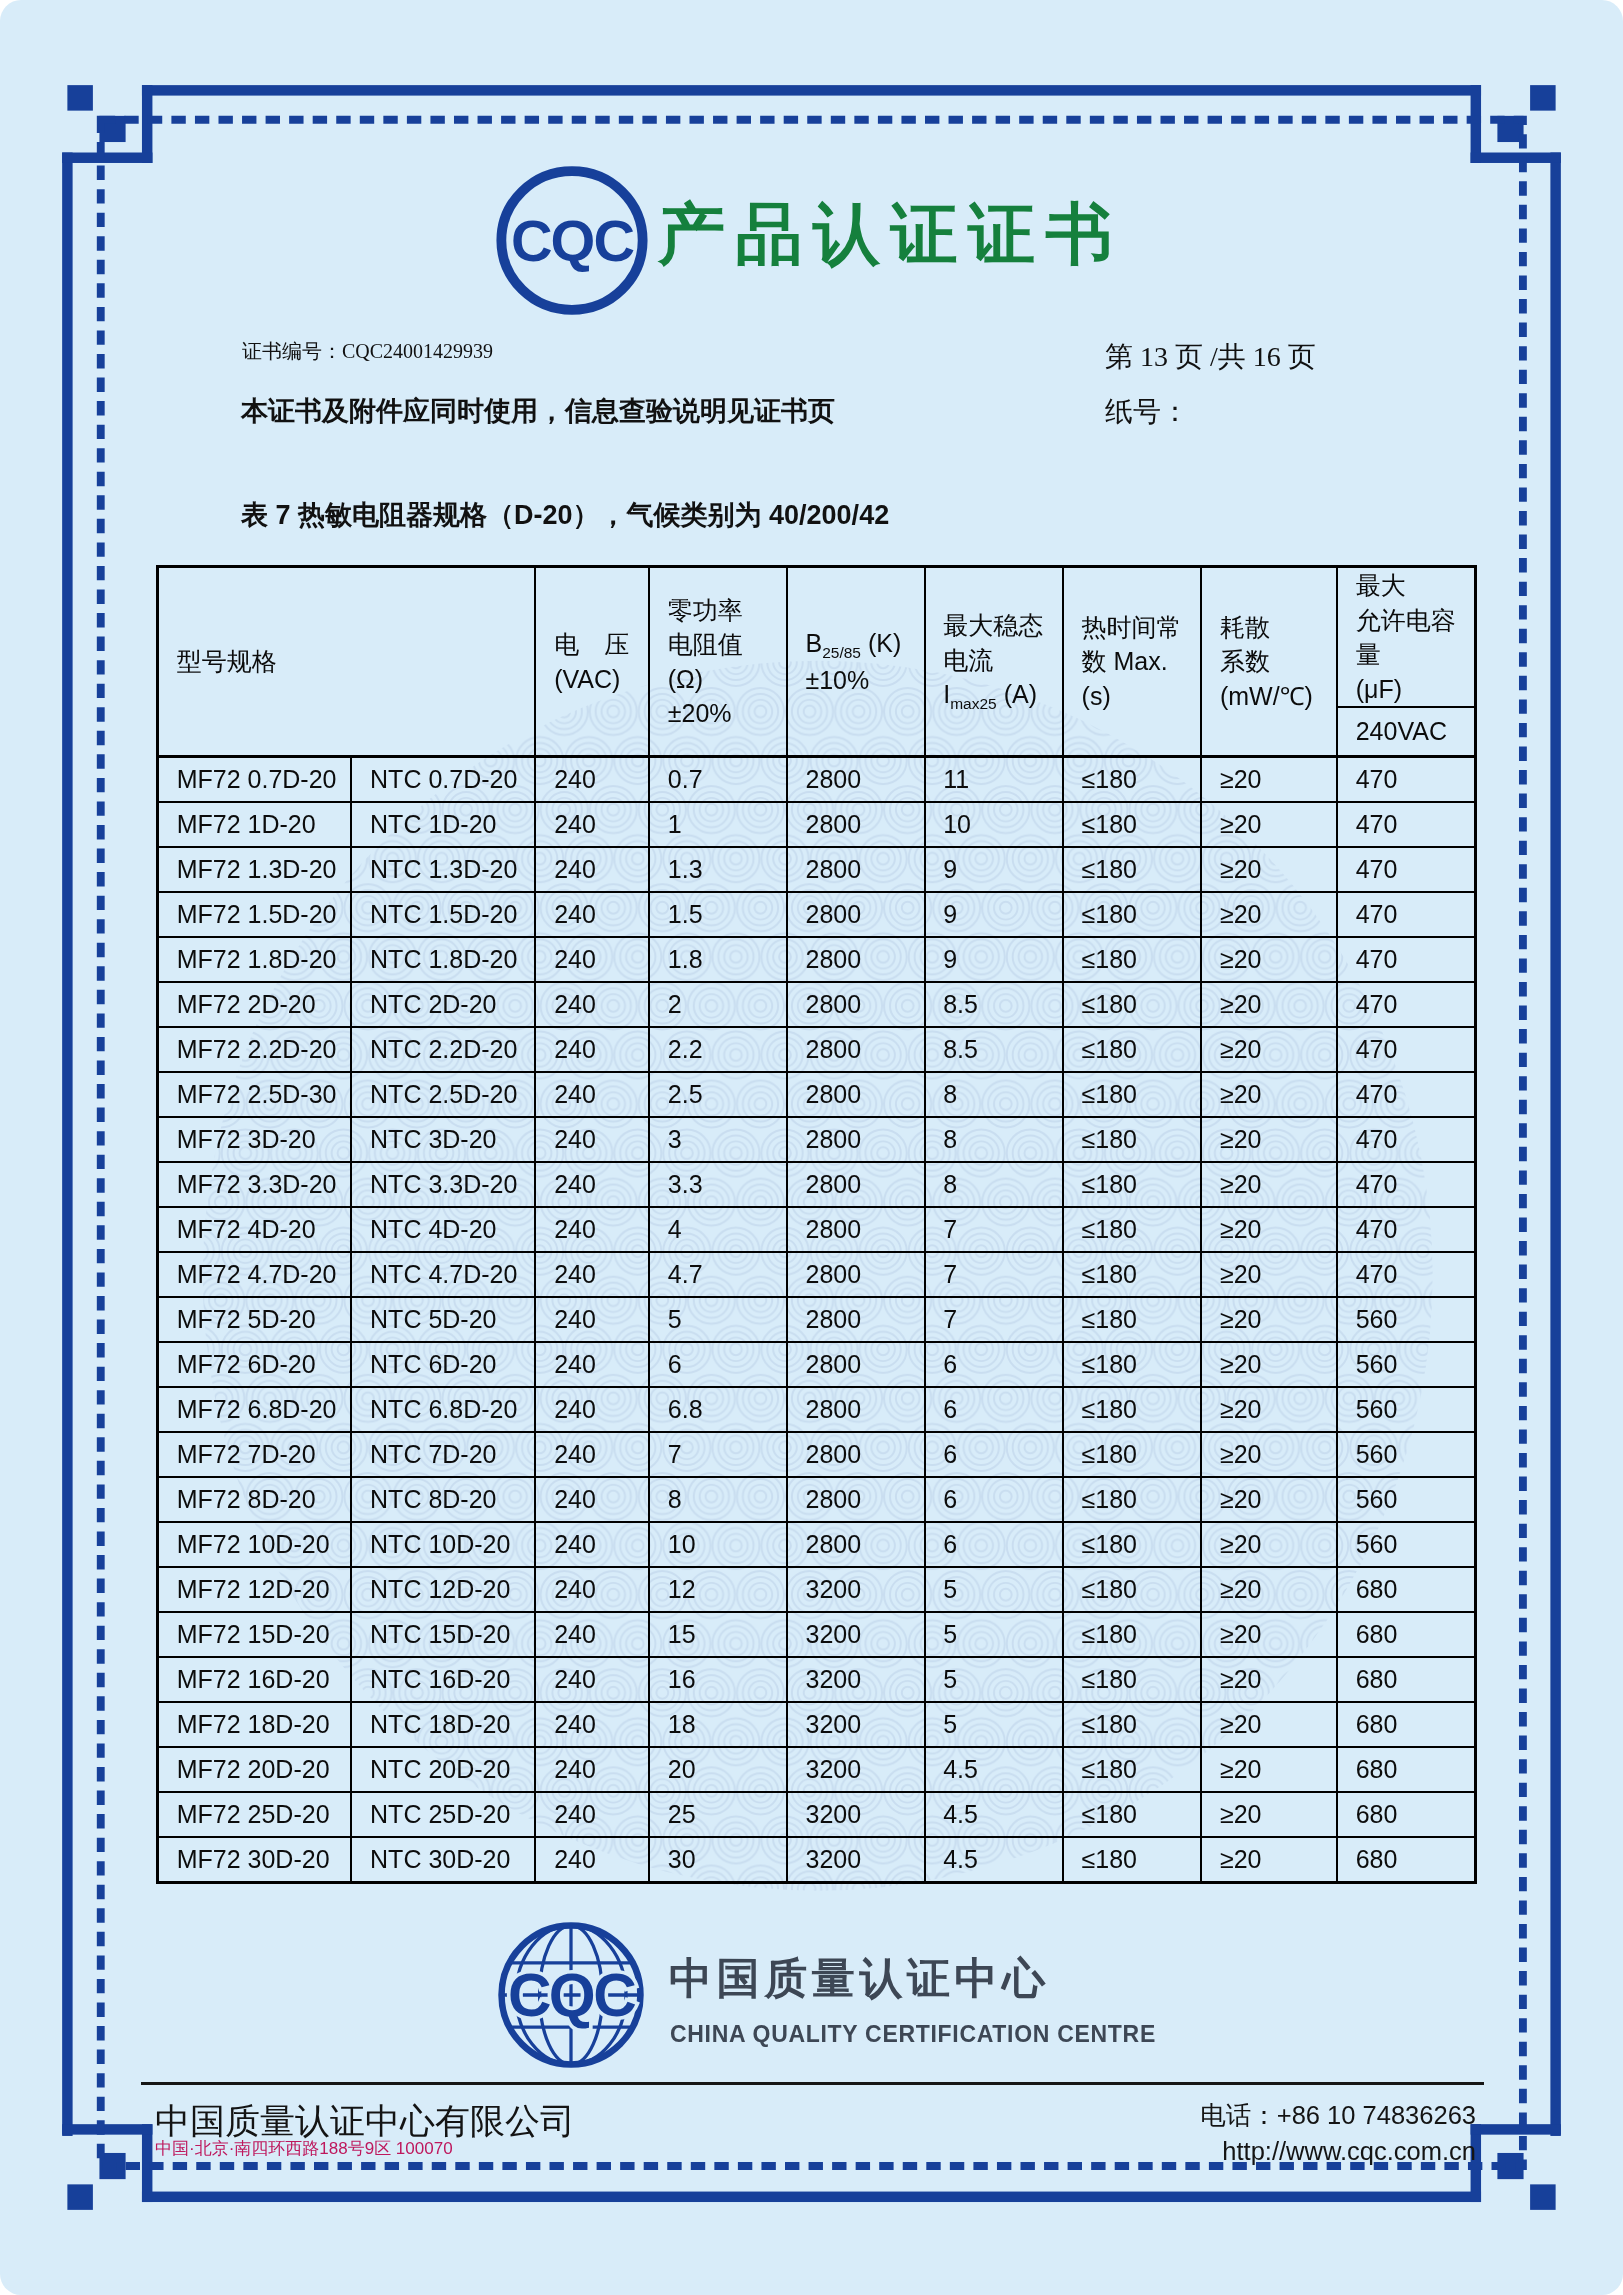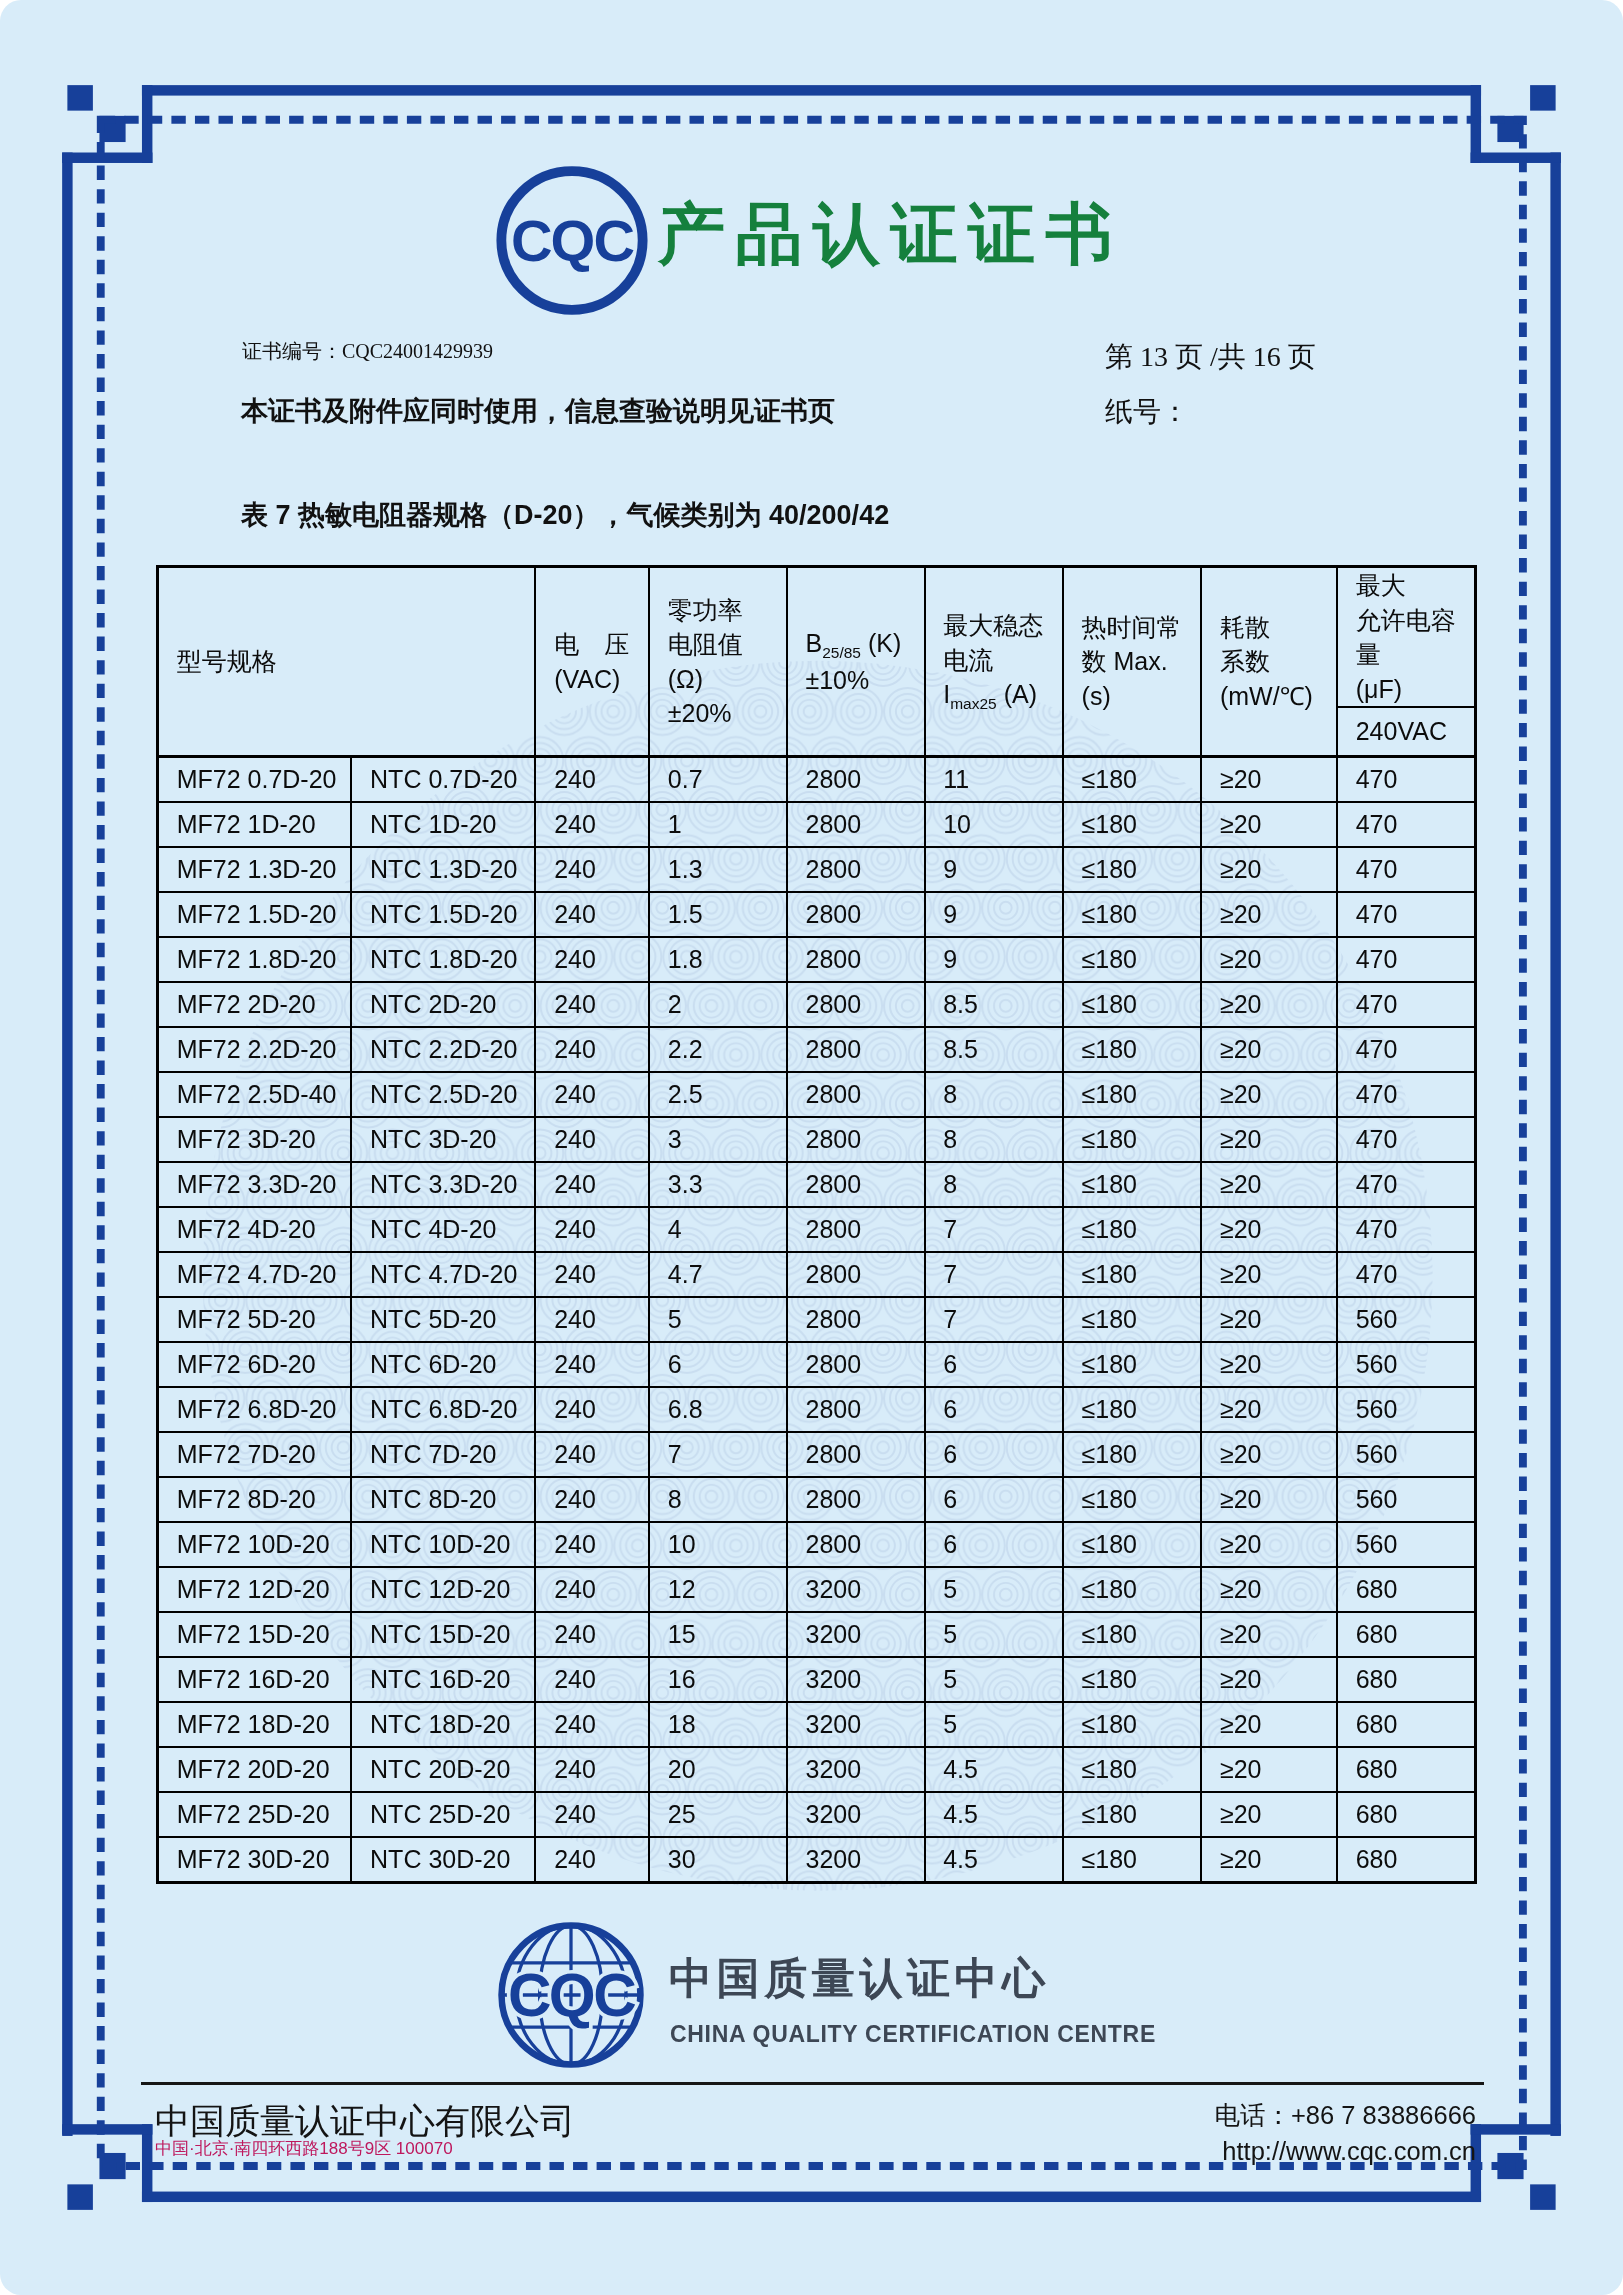--- a/index.html
+++ b/index.html
@@ -262,21 +262,21 @@
           <td>NTC 2.2D-20</td>
           <td>240</td>
           <td>2.2</td>
           <td>2800</td>
           <td>8.5</td>
           <td>≤180</td>
           <td>≥20</td>
           <td>470</td>
         </tr>
         <tr>
-          <td>MF72 2.5D-40</td>
+          <td>MF72 2.5D-30</td>
           <td>NTC 2.5D-20</td>
           <td>240</td>
           <td>2.5</td>
           <td>2800</td>
           <td>8</td>
           <td>≤180</td>
           <td>≥20</td>
           <td>470</td>
         </tr>
         <tr>
@@ -480,17 +480,17 @@
       <line x1="22" y1="165" x2="210" y2="165"></line>
     </g>
     <text x="116" y="148" text-anchor="middle" font-family="Liberation Sans, sans-serif" font-size="92" font-weight="900" letter-spacing="-4" fill="#17409a" stroke="#d8ecf9" stroke-width="11" paint-order="stroke">CQC</text>
   </svg>
   <div class="abs org-cn">中国质量认证中心</div>
   <div class="abs org-en">CHINA QUALITY CERTIFICATION CENTRE</div>
 
   <div class="abs footer-rule"></div>
   <div class="abs footer-left1">中国质量认证中心有限公司</div>
   <div class="abs footer-left2">中国·北京·南四环西路188号9区  100070</div>
-  <div class="abs footer-right1">电话：+86 7 83886666</div>
+  <div class="abs footer-right1">电话：+86 10 74836263</div>
   <div class="abs footer-right2">http://www.cqc.com.cn</div>
 
 </div>
 
 
 </body></html>

